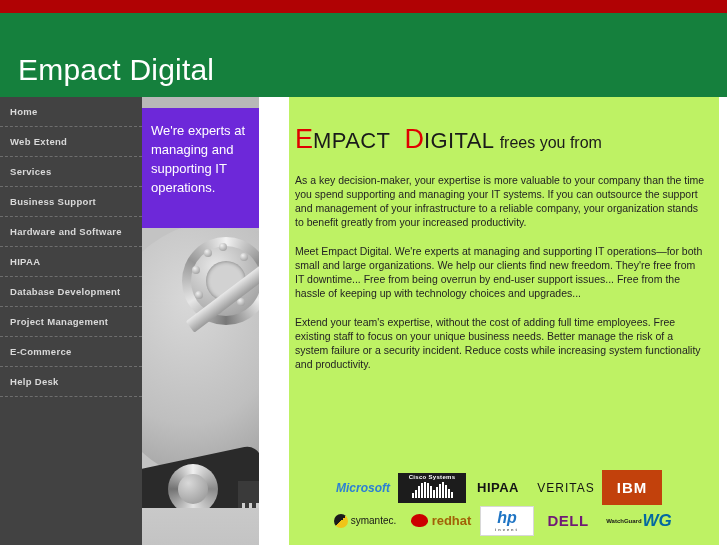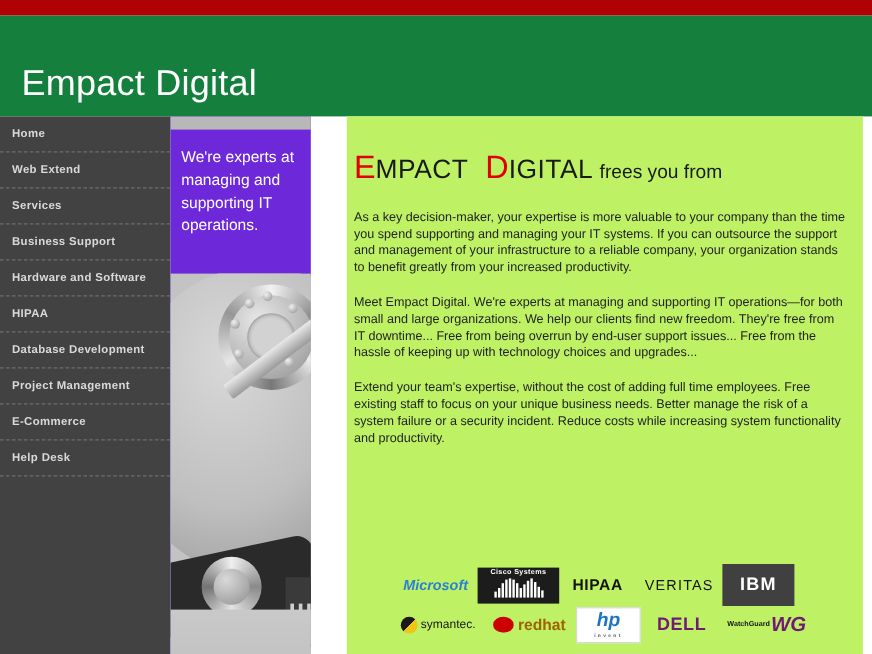--- a/index.html
+++ b/index.html
@@ -261,21 +261,21 @@
   .lg-cisco .bars {
     display: flex; align-items: flex-end; gap: 1px; height: 16px; margin-top: 2px;
   }
   .lg-cisco .bars b {
     display: block; width: 2px; background: #ffffff;
   }
   .lg-citrix { width: 64px; color: #141414; font-size: 13px; letter-spacing: .5px; }
   .lg-veritas { width: 72px; color: #141414; font-size: 12px; letter-spacing: 1px; font-weight: 400; }
   .lg-ibm {
     width: 60px; height: 35px;
-    background: #404040; color: #ffffff;
+    background: #c2410c; color: #ffffff;
     font-size: 15px; letter-spacing: 1px;
   }
   .lg-symantec { width: 74px; color: #161616; font-size: 10px; font-weight: 400; gap: 3px; }
   .lg-symantec .mark {
     width: 14px; height: 14px; border-radius: 50%;
     background: linear-gradient(135deg, #1a1a1a 0 50%, #f0c419 50% 100%);
     flex: none;
   }
   .lg-redhat { width: 78px; color: #a16207; font-size: 13px; gap: 4px; }
   .lg-redhat .mark {
@@ -284,21 +284,21 @@
   }
   .lg-hp {
     width: 54px; height: 30px;
     background: #ffffff; border: 1px solid #d8d8d8;
     color: #1e74c4; font-size: 16px; font-style: italic;
     flex-direction: column; gap: 0;
   }
   .lg-hp .tag { font-size: 4px; letter-spacing: 2px; font-style: normal; color: #555; }
   .lg-dell { width: 68px; color: #701a75; font-size: 15px; letter-spacing: .5px; }
   .lg-wg { width: 74px; color: #161616; font-size: 6px; gap: 1px; }
-  .lg-wg .wgmark { color: #701a75; font-size: 17px; font-weight: bold; font-style: italic; }
+  .lg-wg .wgmark { color: #0369a1; font-size: 17px; font-weight: bold; font-style: italic; }
 </style>
 </head>
 <body>
 
 <div id="page">
 
   <div class="header-topstrip"></div>
   <div class="header-band">
     <div class="site-title">Empact Digital</div>
   </div>

